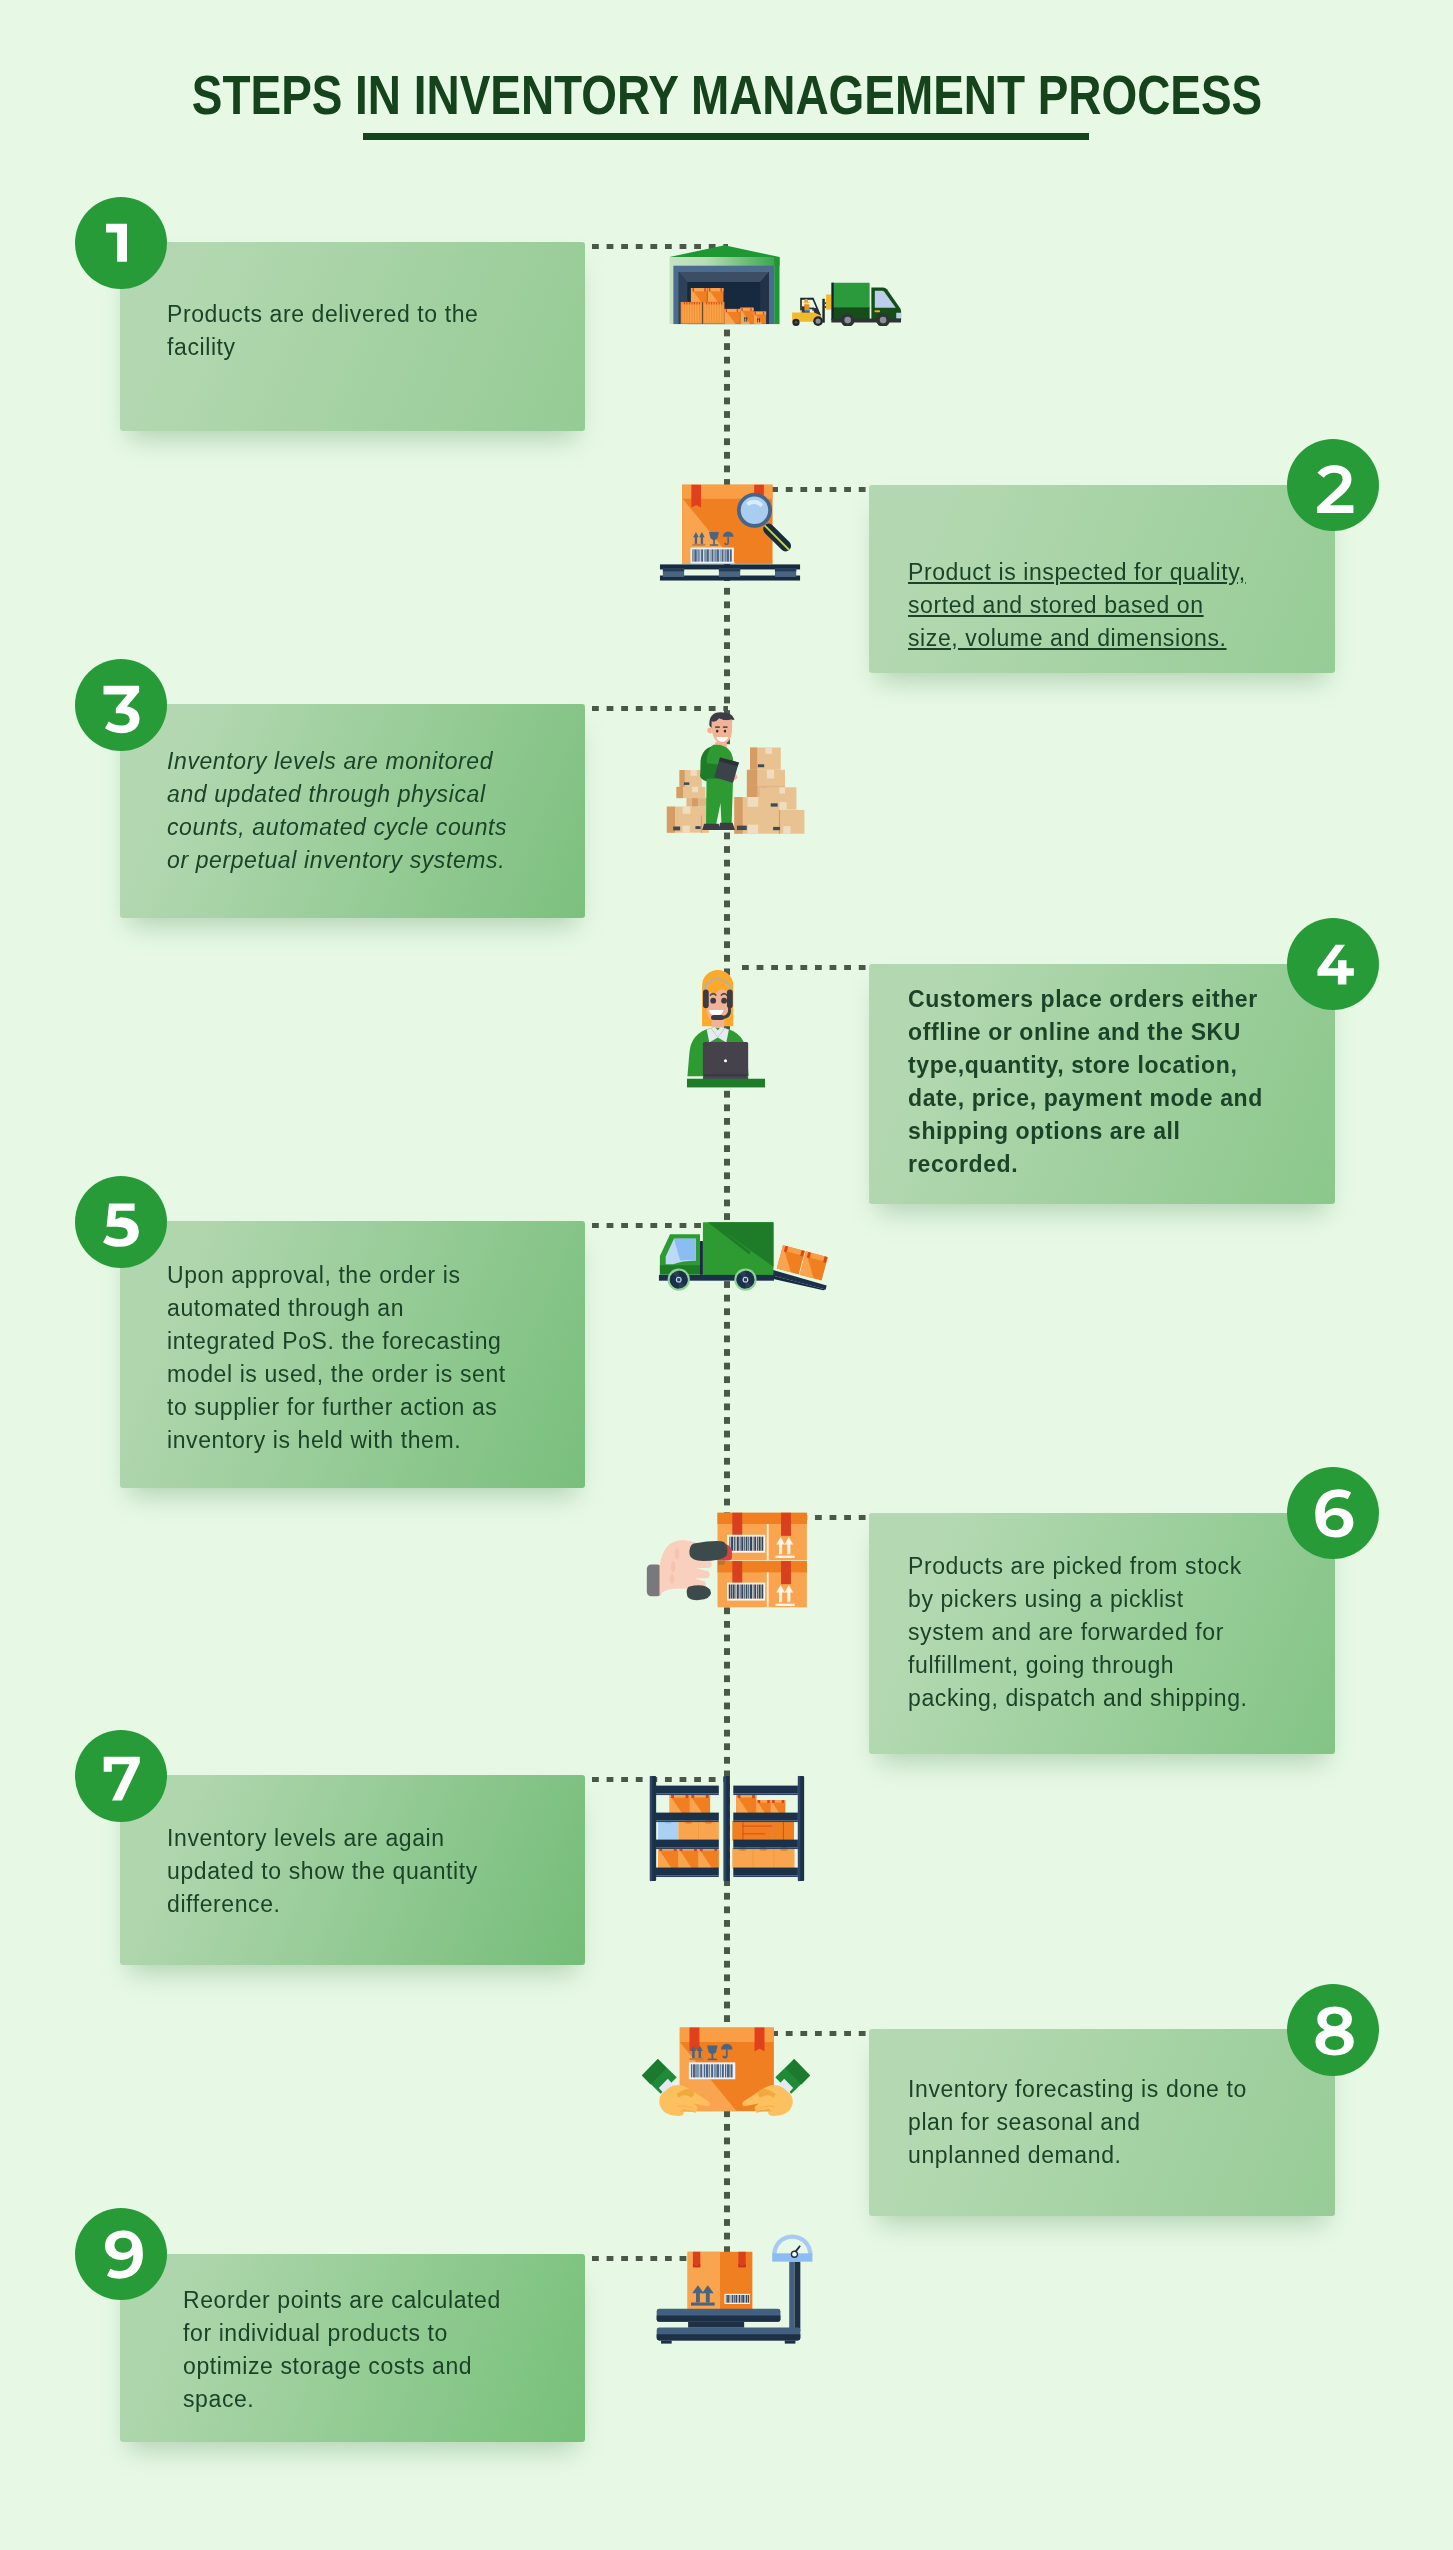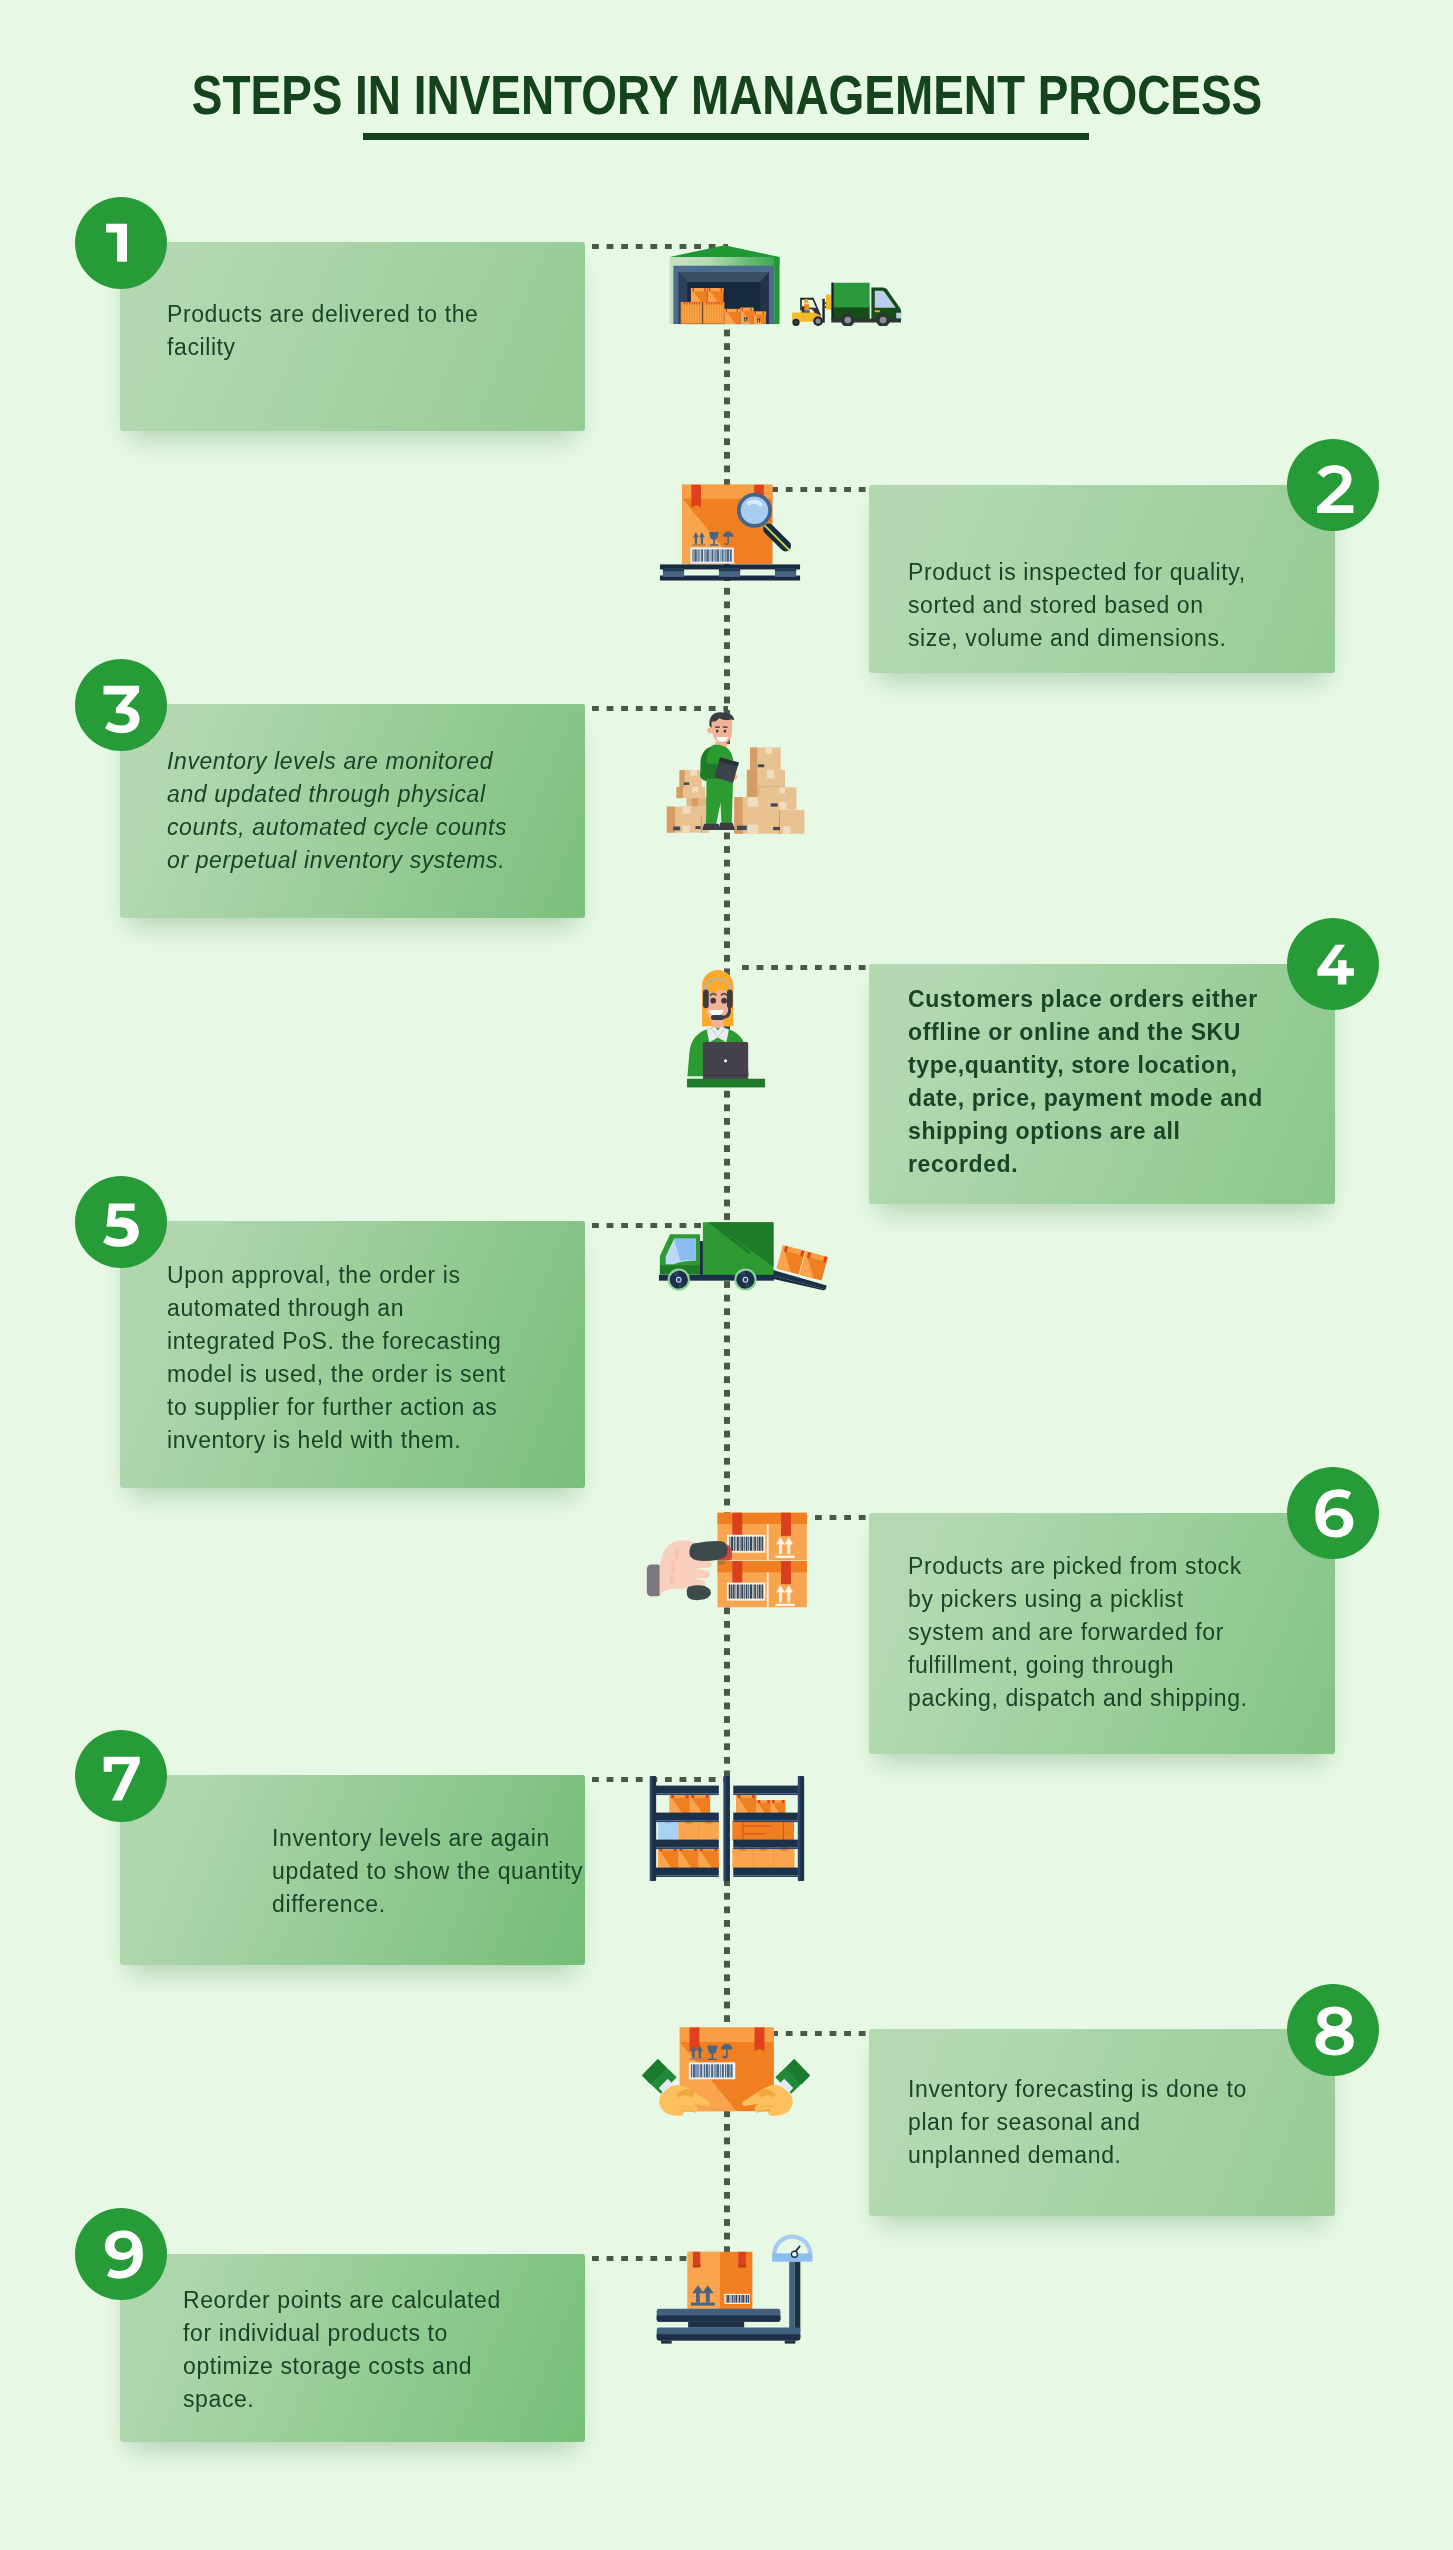--- a/index.html
+++ b/index.html
@@ -50,21 +50,21 @@
         </svg>
       </div>
       <div class="step-text" style="left:167px;top:236px;height:189px;width:416px;"><span>Products are delivered to the
 facility</span></div>
       <div class="step-box" style="left:869px;top:485px;width:466px;height:188px;background:linear-gradient(112deg,#b3d8b1 0%,#b3d8b1 14%,#96cc95 100%);"></div>
       <div class="badge" style="left:1287px;top:439px;">
         <svg viewBox="0 0 100 100">
           <path d="M50.3 28.3 q9.2 0 14.5 4.2 q5.3 4.2 5.3 11.2 q0 4.3 -2.2 8.1 q-2.2 3.8 -8.3 9.4 L46.6 72 h25.6 v8.5 H32.8 v-6.7 l20.2 -19 q4.5 -4.2 6 -6.5 q1.5 -2.4 1.5 -4.8 q0 -3.3 -2.3 -5.1 q-2.2 -1.8 -6.5 -1.8 q-3.6 0 -6.6 1.4 q-3 1.3 -5.1 4.1 l-7 -5.4 q3 -4 8.1 -6.2 q5.1 -2.2 11.2 -2.2 Z" fill="#ffffff"></path>
         </svg>
       </div>
-      <div class="step-text" style="left:908px;top:485px;height:240px;width:417px;"><span>Product is inspected for quality,
+      <div class="step-text" style="left:908px;top:485px;height:240px;width:417px;text-decoration:underline;"><span>Product is inspected for quality,
 sorted and stored based on
 size, volume and dimensions.</span></div>
       <div class="step-box" style="left:120px;top:704px;width:465px;height:214px;background:linear-gradient(112deg,#b3d8b1 0%,#b3d8b1 14%,#7cc07e 100%);"></div>
       <div class="badge" style="left:75px;top:659px;">
         <svg viewBox="0 0 100 100">
           <path d="M31 29.1 h38.7 v6.7 l-13.3 15.7 q6.6 0.8 10.1 4.6 q3.6 3.7 3.6 9.2 q0 4.2 -2.2 7.8 q-2.2 3.5 -6.6 5.5 q-4.4 2 -10.8 2 q-5 0 -9.8 -1.4 q-4.8 -1.3 -8.1 -3.8 l4.1 -7.5 q2.6 2.1 6.2 3.3 q3.6 1.2 7.4 1.2 q4.3 0 6.7 -1.8 q2.5 -1.8 2.5 -4.9 q0 -3.2 -2.5 -4.9 q-2.4 -1.8 -7.9 -1.8 h-4.7 V53.6 L57 38.5 H31 Z" fill="#ffffff"></path>
         </svg>
       </div>
       <div class="step-text" style="left:167px;top:704px;height:214px;width:416px;font-style:italic;"><span>Inventory levels are monitored
 and updated through physical
@@ -104,21 +104,21 @@
 by pickers using a picklist
 system and are forwarded for
 fulfillment, going through
 packing, dispatch and shipping.</span></div>
       <div class="step-box" style="left:120px;top:1775px;width:465px;height:190px;background:linear-gradient(112deg,#b0d6ae 0%,#b0d6ae 14%,#74bd78 100%);"></div>
       <div class="badge" style="left:75px;top:1730px;">
         <svg viewBox="0 0 100 100">
           <path d="M70.4 29.1 v6.5 L51 76.5 H40.2 l19 -39.4 H40 v8.4 h-8.8 V29.1 Z" fill="#ffffff"></path>
         </svg>
       </div>
-      <div class="step-text" style="left:167px;top:1776px;height:190px;width:416px;align-items:flex-end;"><span>Inventory levels are again
+      <div class="step-text" style="left:167px;top:1776px;height:190px;width:416px;"><span>Inventory levels are again
 updated to show the quantity
 difference.</span></div>
       <div class="step-box" style="left:869px;top:2029px;width:466px;height:187px;background:linear-gradient(112deg,#b4d9b2 0%,#b4d9b2 14%,#97cc96 100%);"></div>
       <div class="badge" style="left:1287px;top:1984px;">
         <svg viewBox="0 0 100 100">
           <path d="M62.3 50 q5.1 1.8 7.7 5 q2.6 3.2 2.6 7.7 q0 4.5 -2.5 7.8 q-2.5 3.4 -7.3 5.2 q-4.7 1.9 -11.1 1.9 q-6.4 0 -11.1 -1.9 q-4.7 -1.8 -7.2 -5.2 q-2.5 -3.3 -2.5 -7.8 q0 -4.5 2.6 -7.7 q2.6 -3.2 7.6 -5 q-4 -1.8 -6.1 -4.8 q-2.1 -3 -2.1 -6.9 q0 -4.2 2.3 -7.3 q2.4 -3.1 6.7 -4.8 q4.3 -1.7 9.8 -1.7 q5.6 0 9.9 1.7 q4.3 1.7 6.7 4.8 q2.3 3.1 2.3 7.3 q0 3.9 -2.1 6.9 q-2.1 3 -6.2 4.8 Z M51.7 32.1 q-4.1 0 -6.5 1.9 q-2.4 1.9 -2.4 5.1 q0 3.1 2.4 5 q2.4 1.9 6.5 1.9 q4.1 0 6.5 -1.9 q2.5 -1.9 2.5 -5 q0 -3.2 -2.5 -5.1 q-2.4 -1.9 -6.5 -1.9 Z M51.7 71.7 q4.9 0 7.7 -2.1 q2.8 -2 2.8 -5.6 q0 -3.6 -2.8 -5.6 q-2.8 -2 -7.7 -2 q-4.8 0 -7.6 2 q-2.8 2 -2.8 5.6 q0 3.6 2.8 5.6 q2.8 2.1 7.6 2.1 Z" fill="#ffffff"></path>
         </svg>
       </div>
       <div class="step-text" style="left:908px;top:2029px;height:187px;width:417px;"><span>Inventory forecasting is done to
 plan for seasonal and

